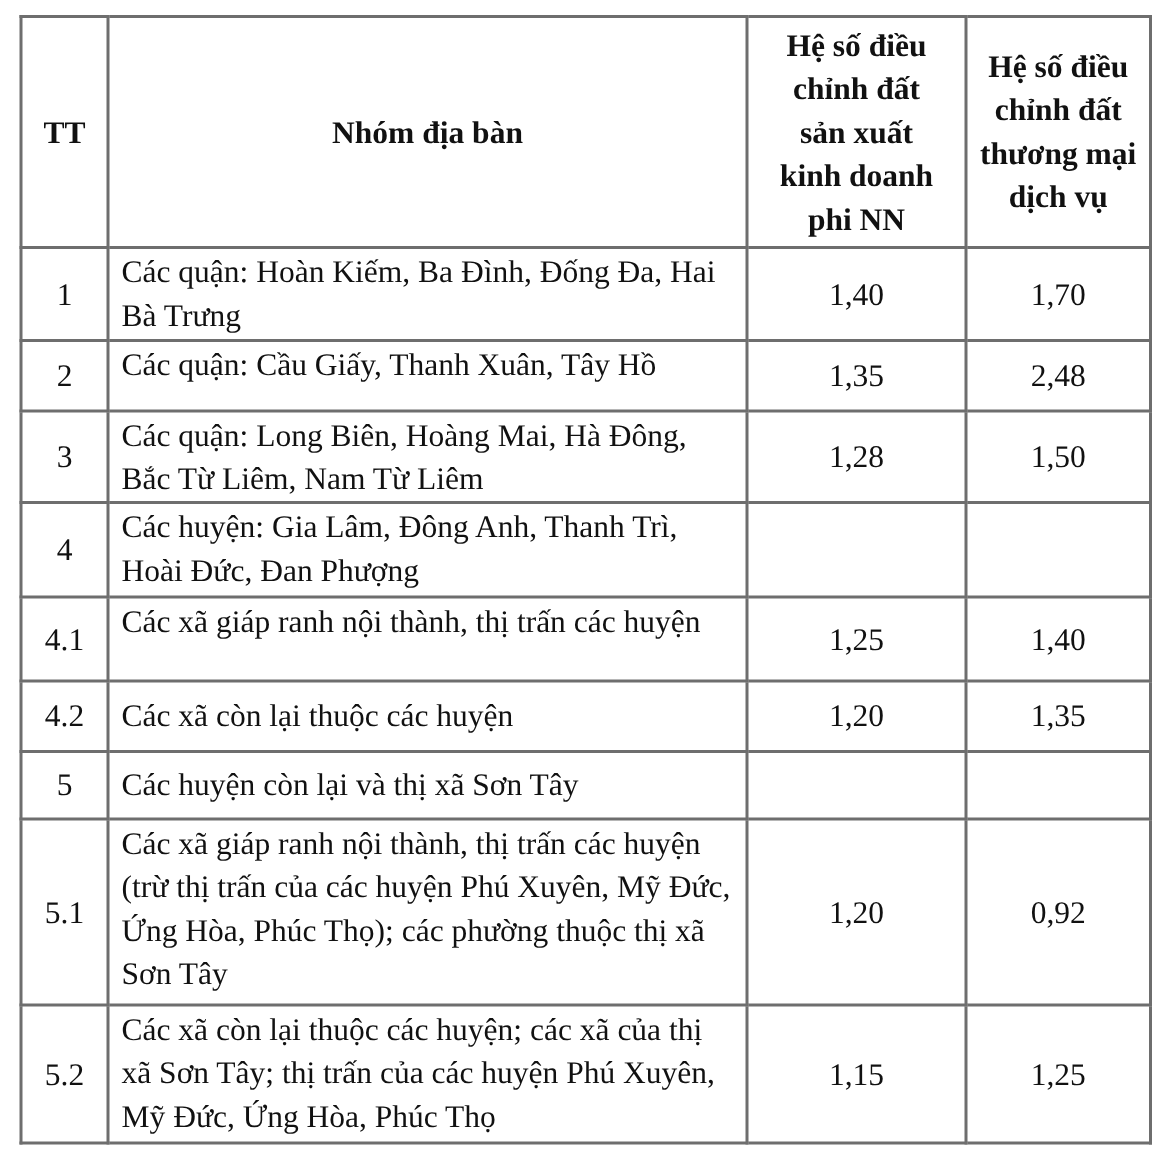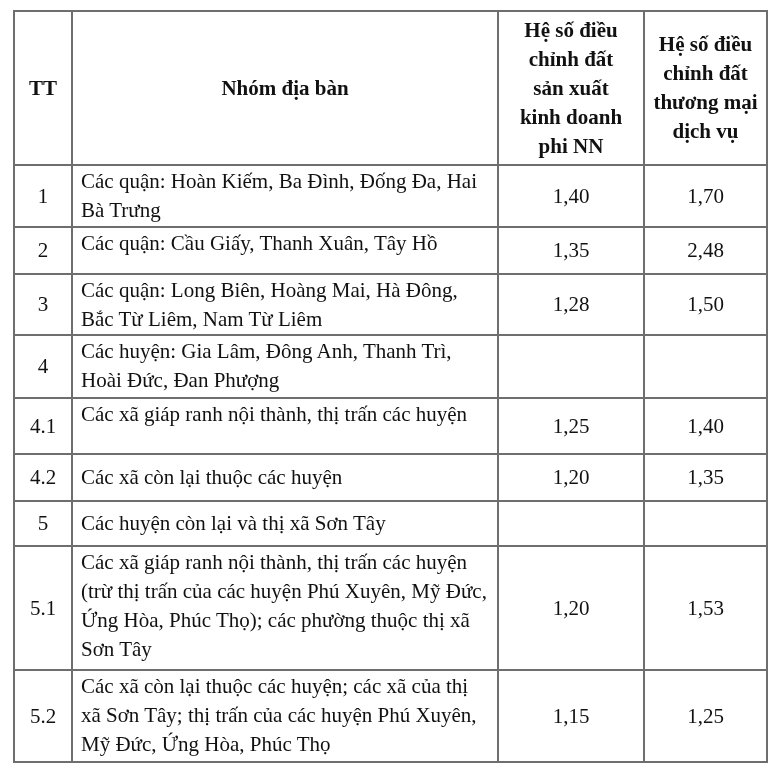--- a/index.html
+++ b/index.html
@@ -71,21 +71,21 @@
     <tr style="height:45px">
       <td class="tt">5</td>
       <td class="name" style="vertical-align:middle;padding-top:0;margin-top:16px;">Các huyện còn lại và thị xã Sơn Tây</td>
       <td class="num"></td>
       <td class="num"></td>
     </tr>
     <tr style="height:124px">
       <td class="tt">5.1</td>
       <td class="name">Các xã giáp ranh nội thành, thị trấn các huyện (trừ thị trấn của các huyện Phú Xuyên, Mỹ Đức, Ứng Hòa, Phúc Thọ); các phường thuộc thị xã Sơn Tây</td>
       <td class="num">1,20</td>
-      <td class="num">1,53</td>
+      <td class="num">0,92</td>
     </tr>
     <tr style="height:92px">
       <td class="tt">5.2</td>
       <td class="name">Các xã còn lại thuộc các huyện; các xã của thị xã Sơn Tây; thị trấn của các huyện Phú Xuyên, Mỹ Đức, Ứng Hòa, Phúc Thọ</td>
       <td class="num">1,15</td>
       <td class="num">1,25</td>
     </tr>
   </tbody>
 </table>
 

